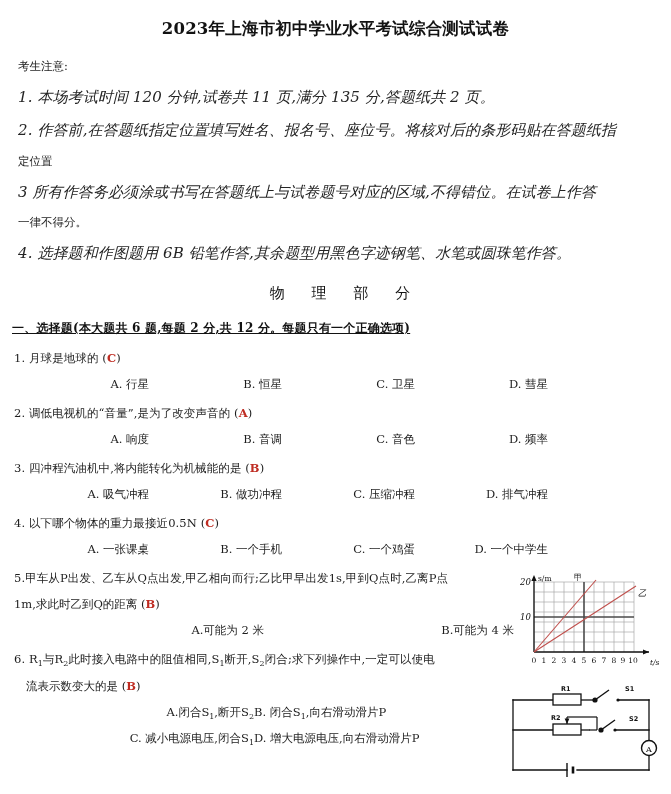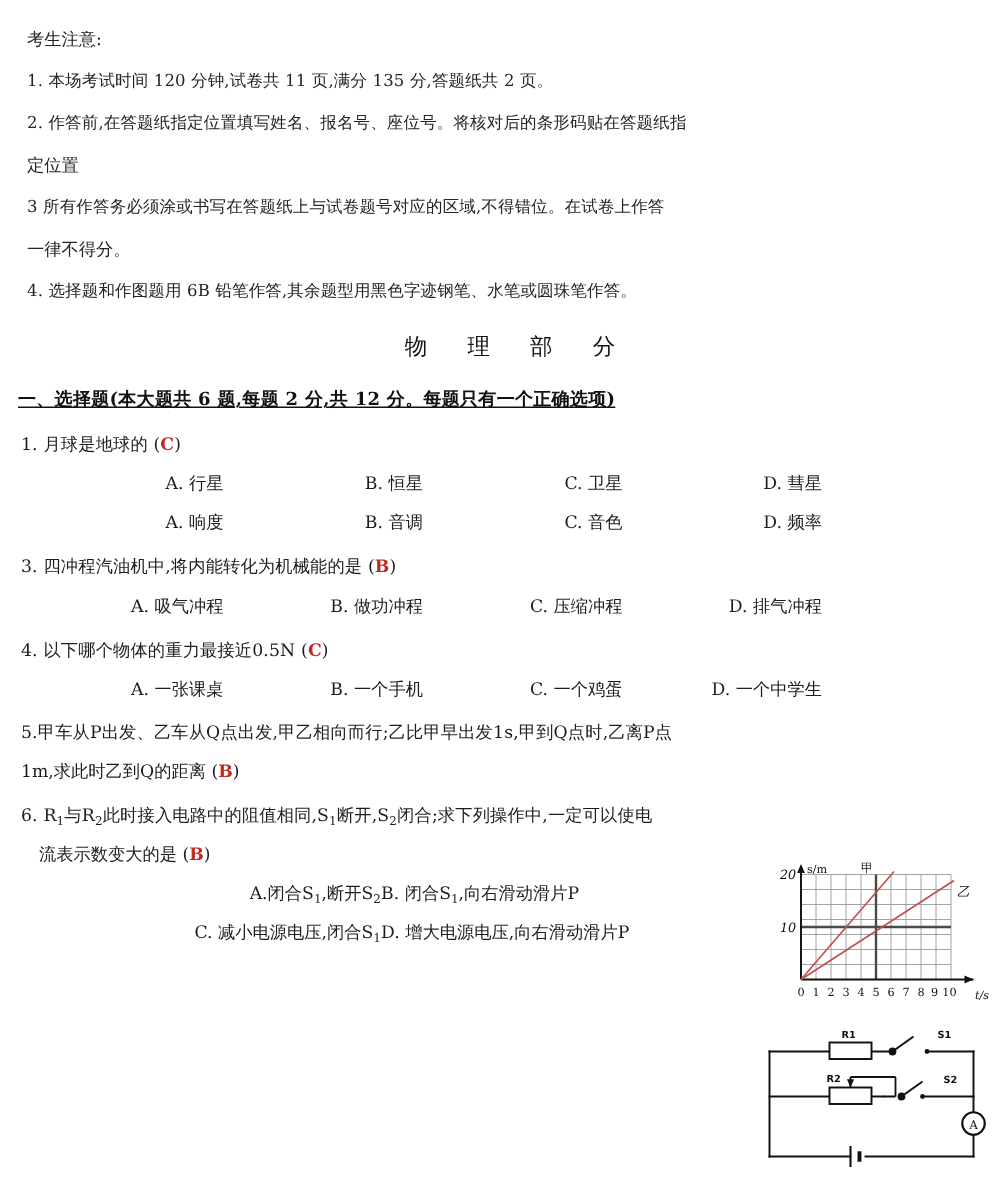--- a/index.html
+++ b/index.html
@@ -30,25 +30,26 @@
     margin: 18px 0 0 0;
     color: #121212;
     font-family: "DejaVu Serif", "Liberation Serif", serif;
   }
   .notice-head {
     font-size: 11.5px;
     margin: 19px 0 0 18px;
     color: #242424;
   }
   .notice-item {
-    font-size: 11px;
+    font-size: 15px;
     margin: 13px 0 0 18px;
     color: #242424;
     line-height: 1.35;
     letter-spacing: 0.1px;
+    font-style: italic;
   }
   .notice-cont {
     font-size: 11.5px;
     margin: 13px 0 0 18px;
     color: #242424;
   }
   .subject-head {
     text-align: center;
     font-size: 15px;
     font-weight: normal;
@@ -118,20 +119,21 @@
     height: 100px;
   }
   .q5-block { position: relative; }
   .q6-block { position: relative; }
 </style>
 </head>
 <body>
 
 <div class="page">
 
+  <div class="title">2023年上海市初中学业水平考试综合测试试卷</div>
 
   <div class="notice-head">考生注意:</div>
 
   <div class="notice-item">1.  本场考试时间 120 分钟,试卷共 11 页,满分 135 分,答题纸共 2 页。</div>
   <div class="notice-item">2.  作答前,在答题纸指定位置填写姓名、报名号、座位号。将核对后的条形码贴在答题纸指</div>
   <div class="notice-cont">定位置</div>
   <div class="notice-item">3  所有作答务必须涂或书写在答题纸上与试卷题号对应的区域,不得错位。在试卷上作答</div>
   <div class="notice-cont">一律不得分。</div>
   <div class="notice-item">4.  选择题和作图题用 6B 铅笔作答,其余题型用黑色字迹钢笔、水笔或圆珠笔作答。</div>
 
@@ -144,20 +146,25 @@
     <span>月球是地球的</span>
     (<span class="ans">C</span>)
   </div>
   <div class="opts four">
     <span class="opt">A. 行星</span>
     <span class="opt">B. 恒星</span>
     <span class="opt">C. 卫星</span>
     <span class="opt">D. 彗星</span>
   </div>
 
+  <div class="q-stem">
+    <span>2.</span>
+    <span>调低电视机的“音量”,是为了改变声音的</span>
+    (<span class="ans">A</span>)
+  </div>
   <div class="opts four">
     <span class="opt">A. 响度</span>
     <span class="opt">B. 音调</span>
     <span class="opt">C. 音色</span>
     <span class="opt">D. 频率</span>
   </div>
 
   <div class="q-stem">
     <span>3.</span>
     <span>四冲程汽油机中,将内能转化为机械能的是</span>
@@ -180,20 +187,24 @@
     <span class="opt">B. 一个手机</span>
     <span class="opt">C. 一个鸡蛋</span>
     <span class="opt">D. 一个中学生</span>
   </div>
 
   <div class="q5-block">
     <div class="q-stem" style="width:470px">5.甲车从P出发、乙车从Q点出发,甲乙相向而行;乙比甲早出发1s,甲到Q点时,乙离P点</div>
     <div class="q-cont">
       <span>1m,求此时乙到Q的距离</span>
       (<span class="ans">B</span>)
+    </div>
+    <div class="opts two">
+      <span class="opt">A.可能为 2 米</span>
+      <span class="opt">B.可能为 4 米</span>
     </div>
   </div>
 
   <div class="fig-graph">
     <svg width="152" height="102" viewBox="0 0 152 102">
 
       <g stroke="#9a9a9a" stroke-width="0.6" fill="none">
         <line x1="22" y1="12" x2="22" y2="82"></line>
         <line x1="32" y1="12" x2="32" y2="82"></line>
         <line x1="42" y1="12" x2="42" y2="82"></line>

